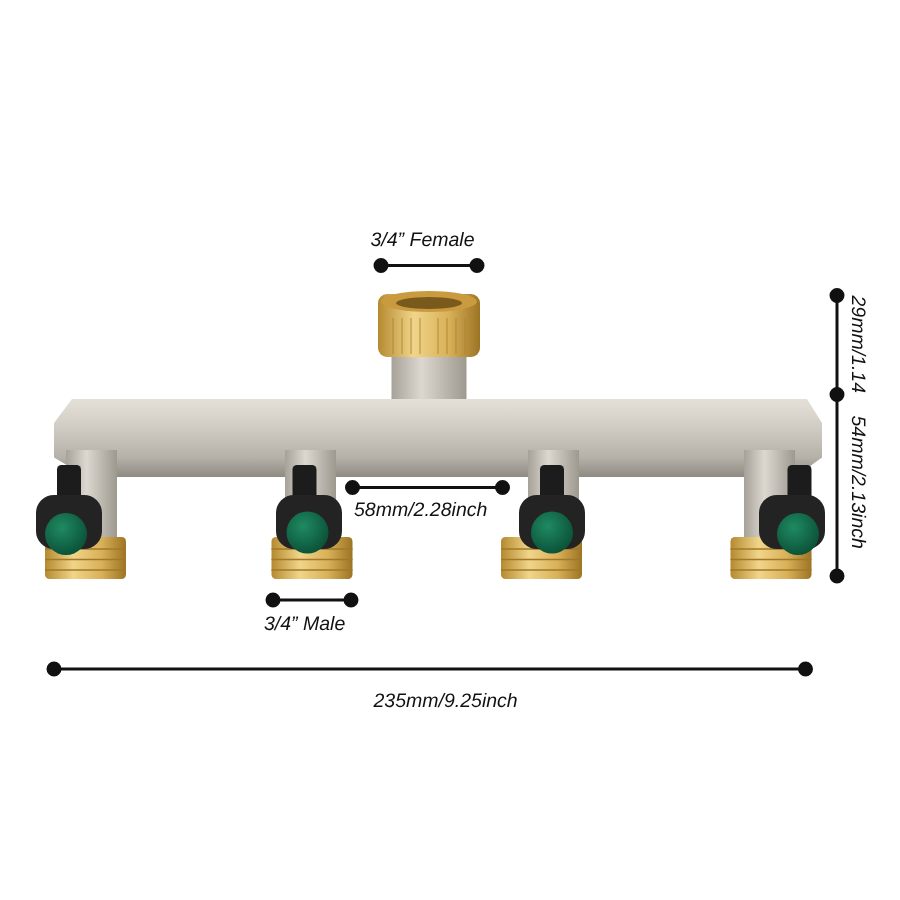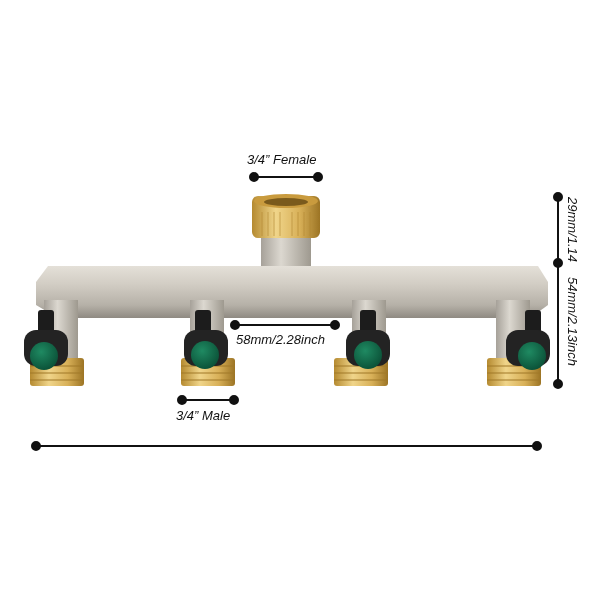--- a/index.html
+++ b/index.html
@@ -132,15 +132,16 @@
       <line x1="558" y1="197" x2="558" y2="384"></line>
         <circle cx="558" cy="197" r="4"></circle>
         <circle cx="558" cy="263" r="4"></circle>
         <circle cx="558" cy="384" r="4"></circle>
     </g>
   </svg>
 
   <div class="label" style="left:247px;top:152px;">3/4”  Female</div>
   <div class="label" style="left:236px;top:332px;">58mm/2.28inch</div>
   <div class="label" style="left:176px;top:408px;text-align:right;">3/4”  Male</div>
+  <div class="label" style="left:249px;top:459px;">235mm/9.25inch</div>
   <div class="vlabel" style="left:580px;top:197px;">29mm/1.14</div>
   <div class="vlabel" style="left:580px;top:277px;">54mm/2.13inch</div>
 </div>
 
 </body></html>

